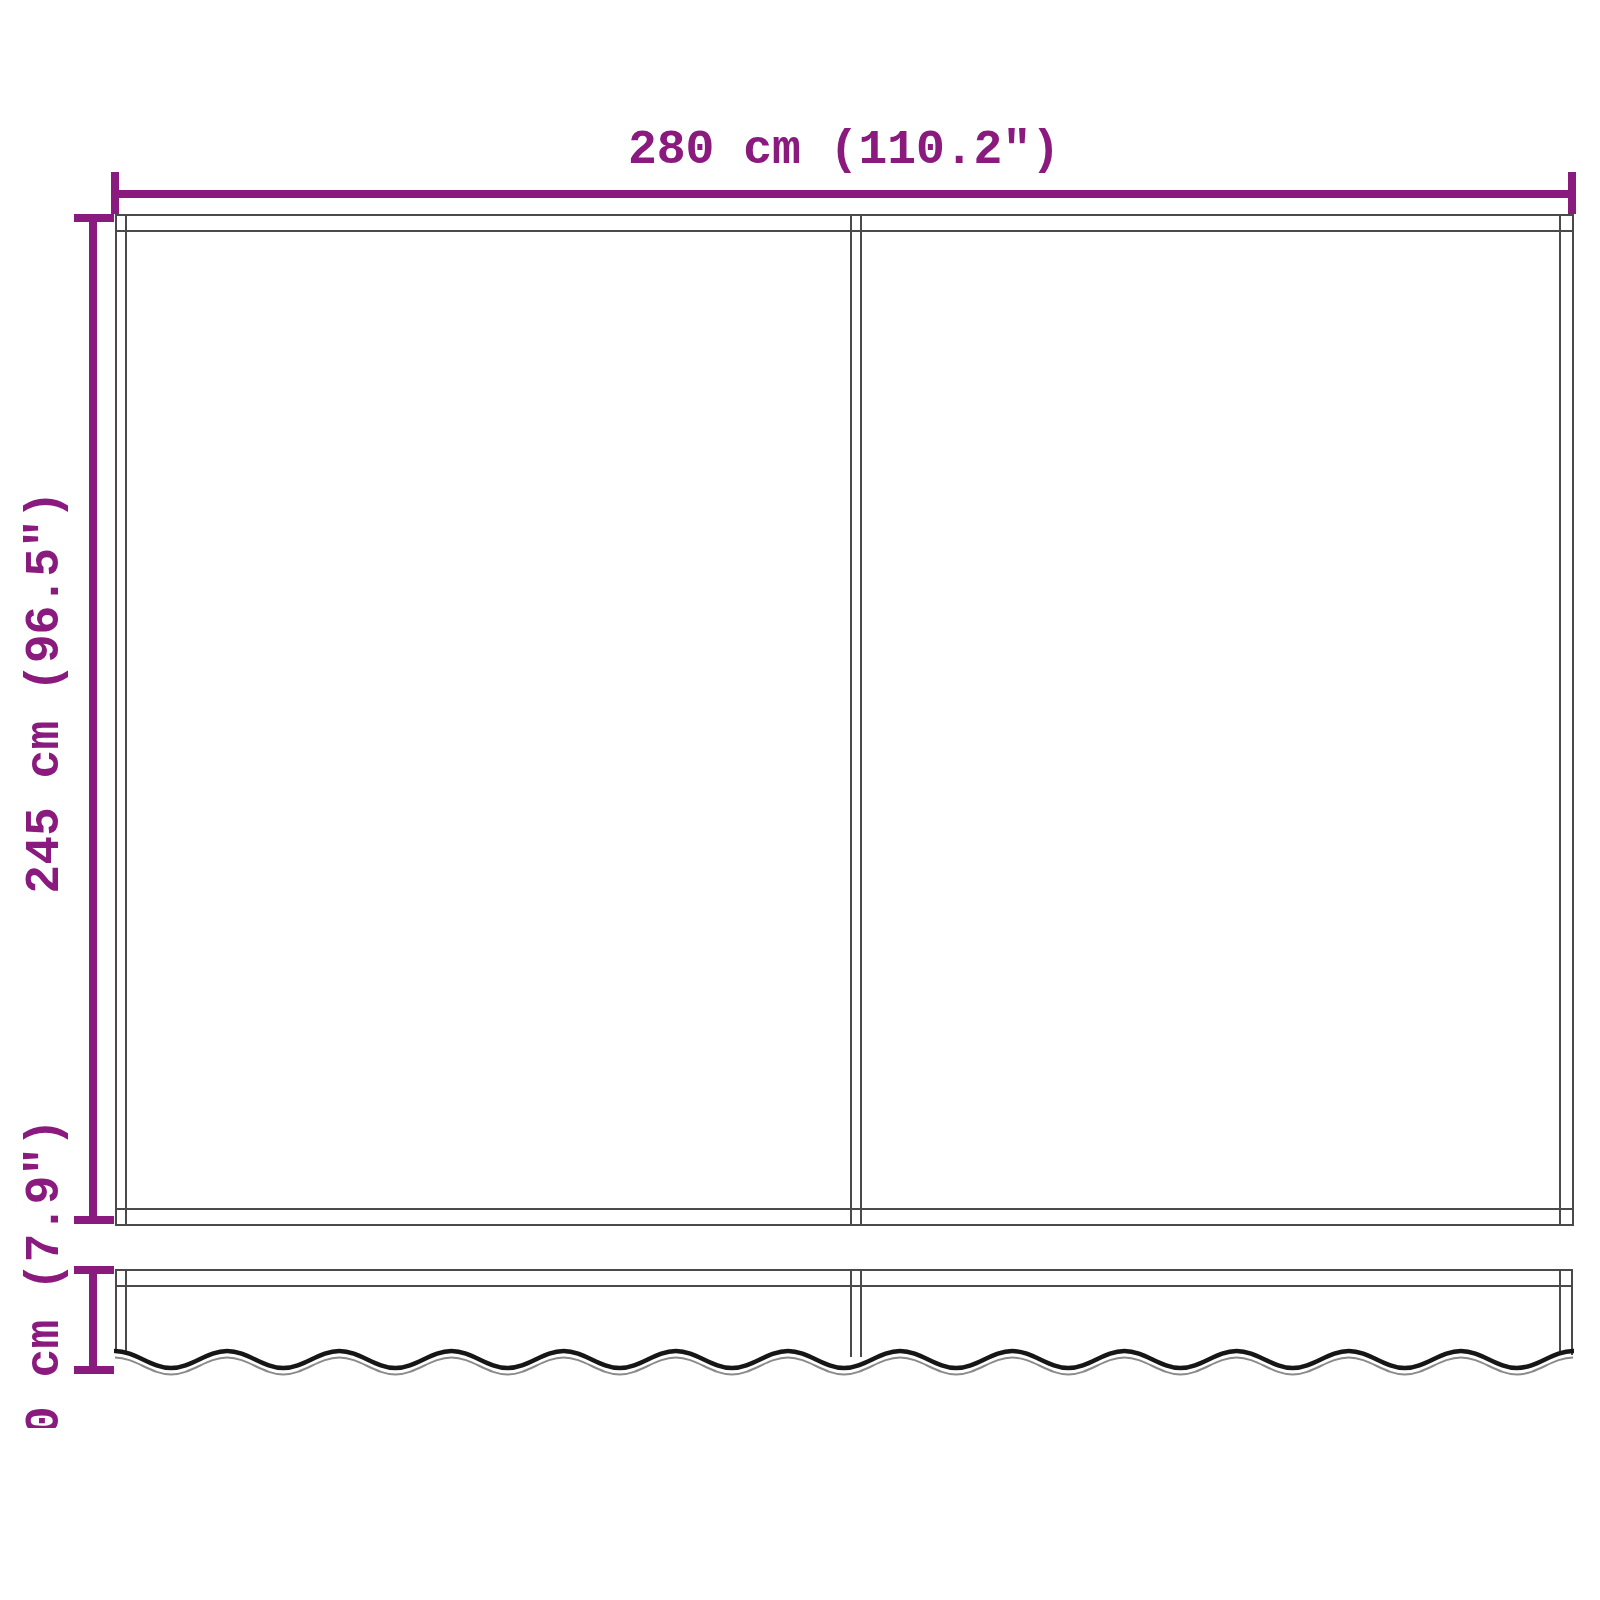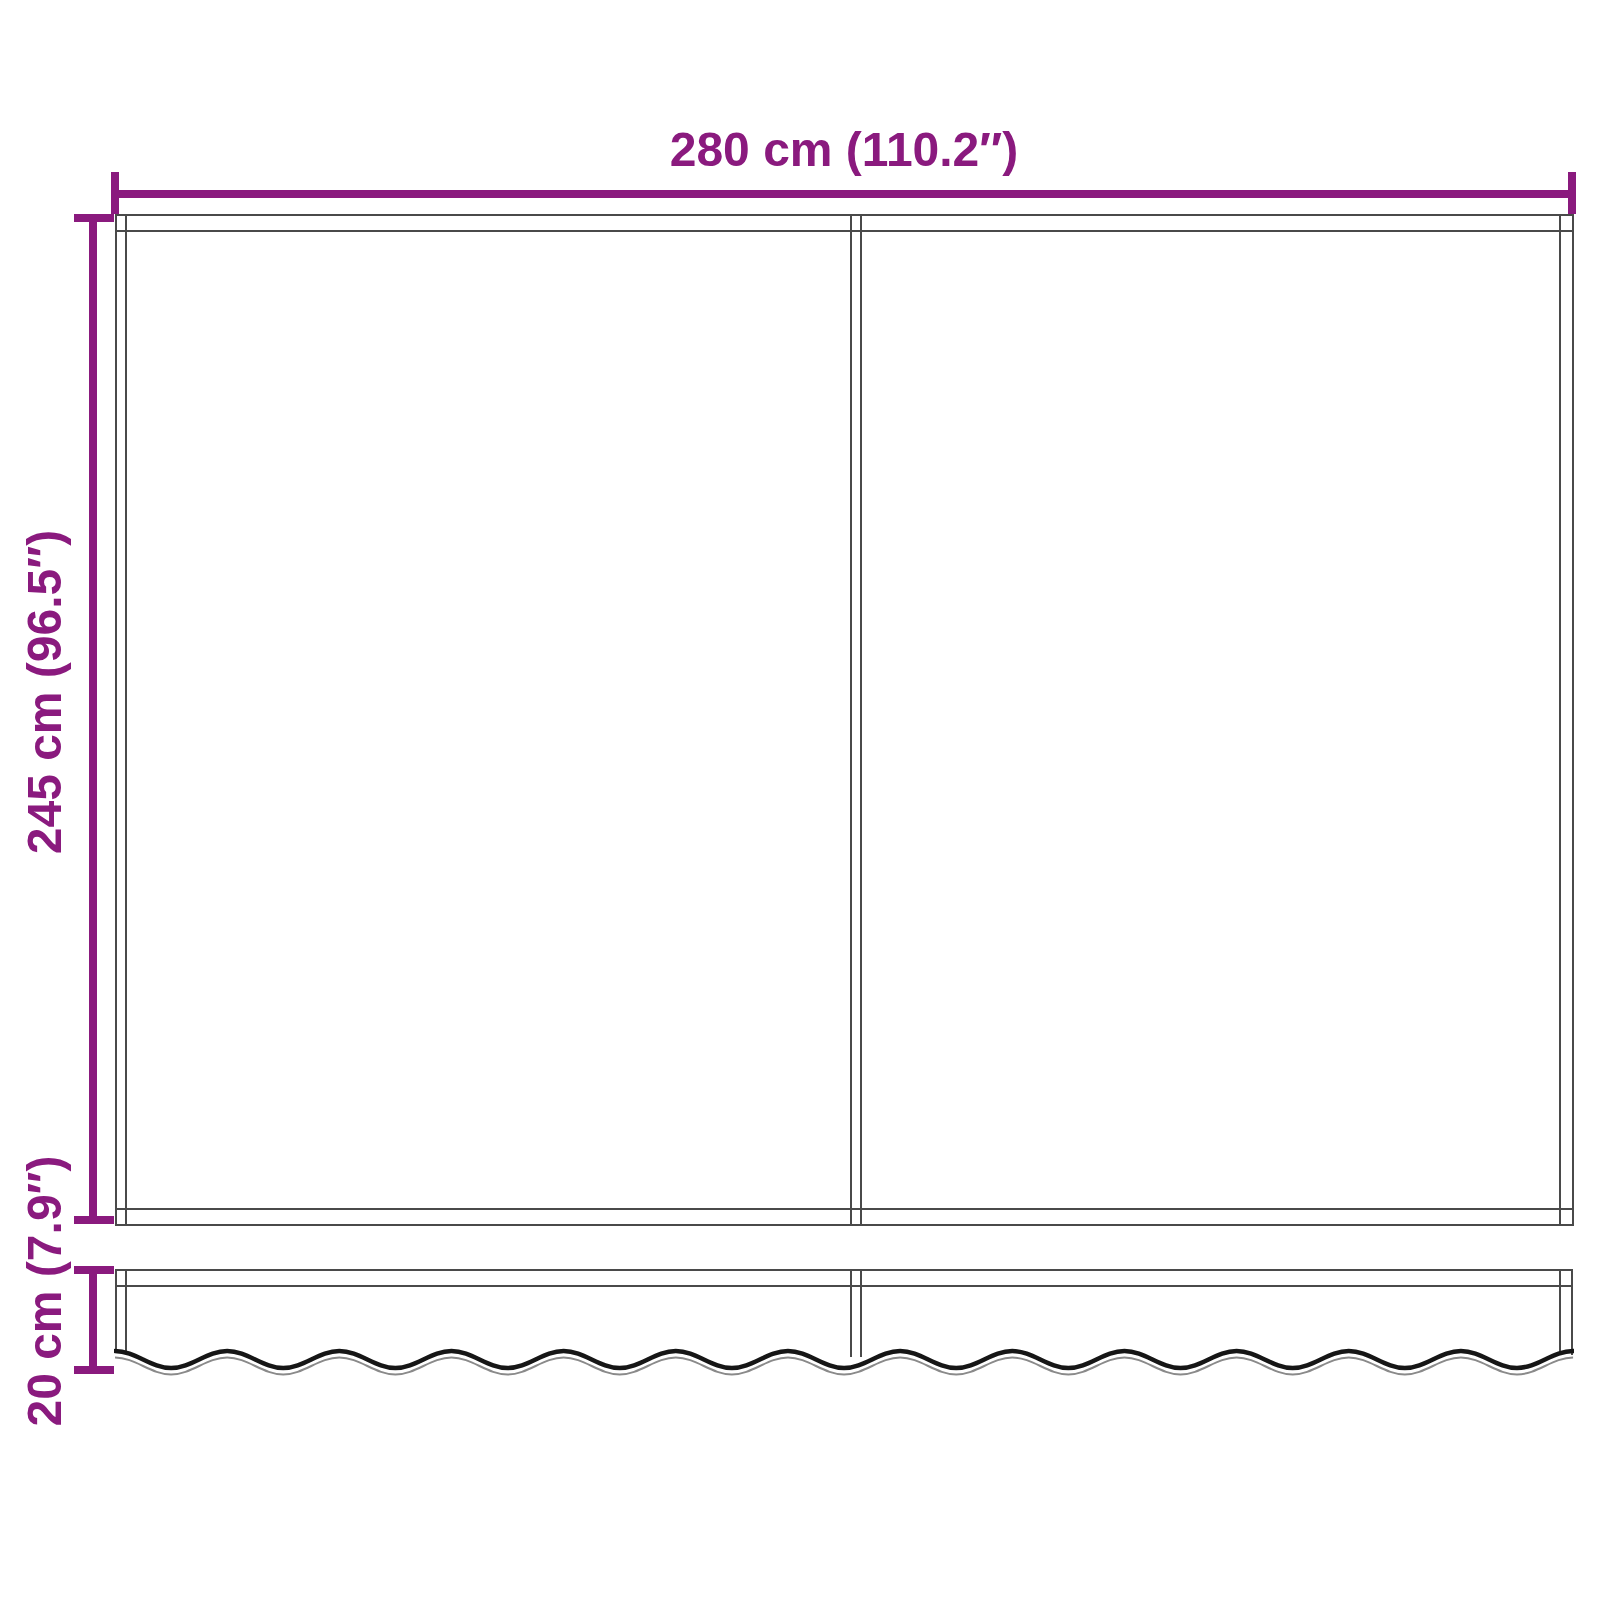--- a/index.html
+++ b/index.html
@@ -9,21 +9,21 @@
     --wave2:#8A8A8A;
     --background:#FFFFFF;
   }
   *{margin:0;padding:0;box-sizing:border-box;}
   html,body{background:#fff;}
   .canvas{
     position:relative;
     width:1600px;height:1428px;
     background:var(--background);
     overflow:hidden;
-    font-family:Liberation Sans, sans-serif;
+    font-family:Liberation Mono, monospace;
   }
   .abs{position:absolute;}
   
   .dim{background:var(--accent);}
   .dim-label{
     position:absolute;
     color:var(--accent);
     font-size:48px;
     font-weight:bold;
     white-space:nowrap;

